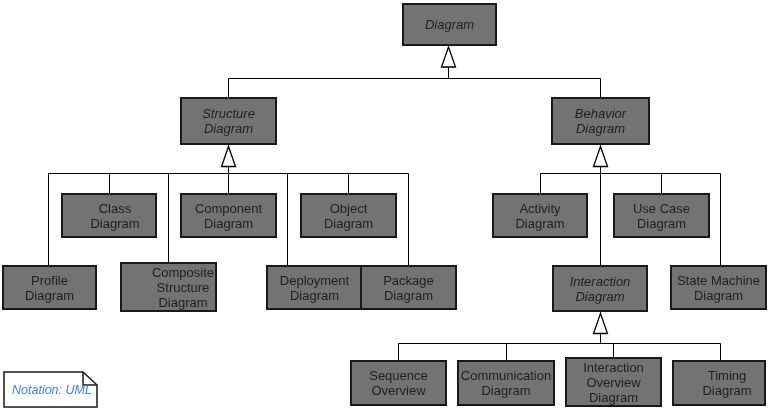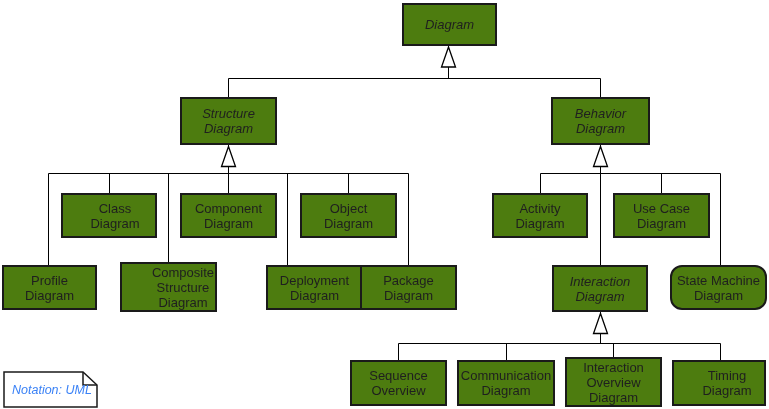--- a/index.html
+++ b/index.html
@@ -12,21 +12,21 @@
     overflow: hidden;
   }
   #connectors {
     position: absolute;
     left: 0; top: 0;
     width: 769px; height: 409px;
   }
   .node {
     position: absolute;
     box-sizing: border-box;
-    background: #4d7c0f;
+    background: #737373;
     border: 2px solid #1a1a1a;
     display: flex;
     align-items: center;
     justify-content: center;
     text-align: center;
   }
   .node .label {
     font-size: 13px;
     line-height: 15px;
     color: #1f1f1f;
@@ -41,21 +41,21 @@
   #n-class        { left: 61px;  top: 193px; width: 96px; height: 45px; padding-left: 12px; }
   #n-component    { left: 180px; top: 193px; width: 97px; height: 45px; }
   #n-object       { left: 300px; top: 193px; width: 97px; height: 45px; }
   #n-profile      { left: 2px;   top: 265px; width: 95px; height: 45px; }
   #n-composite    { left: 120px; top: 262px; width: 97px; height: 50px; padding-left: 29px; }
   #n-deployment   { left: 222px; top: 265px; width: 97px; height: 45px; margin-left: 44px; }
   #n-package      { left: 360px; top: 265px; width: 97px; height: 45px; }
   #n-activity     { left: 492px; top: 193px; width: 96px; height: 45px; }
   #n-usecase      { left: 613px; top: 193px; width: 97px; height: 45px; }
   #n-interaction  { left: 552px; top: 265px; width: 96px; height: 47px; }
-  #n-statemachine { left: 670px; top: 265px; width: 97px; height: 45px; border-radius: 12px; }
+  #n-statemachine { left: 670px; top: 265px; width: 97px; height: 45px; }
   #n-sequence     { left: 350px; top: 360px; width: 97px; height: 46px; }
   #n-communication{ left: 457px; top: 360px; width: 98px; height: 46px; }
   #n-overview     { left: 565px; top: 357px; width: 97px; height: 50px; }
   #n-timing       { left: 672px; top: 360px; width: 94px; height: 46px; padding-left: 16px; }
 
   
   #note {
     position: absolute;
     left: 3px; top: 371px;
     width: 95px; height: 37px;

